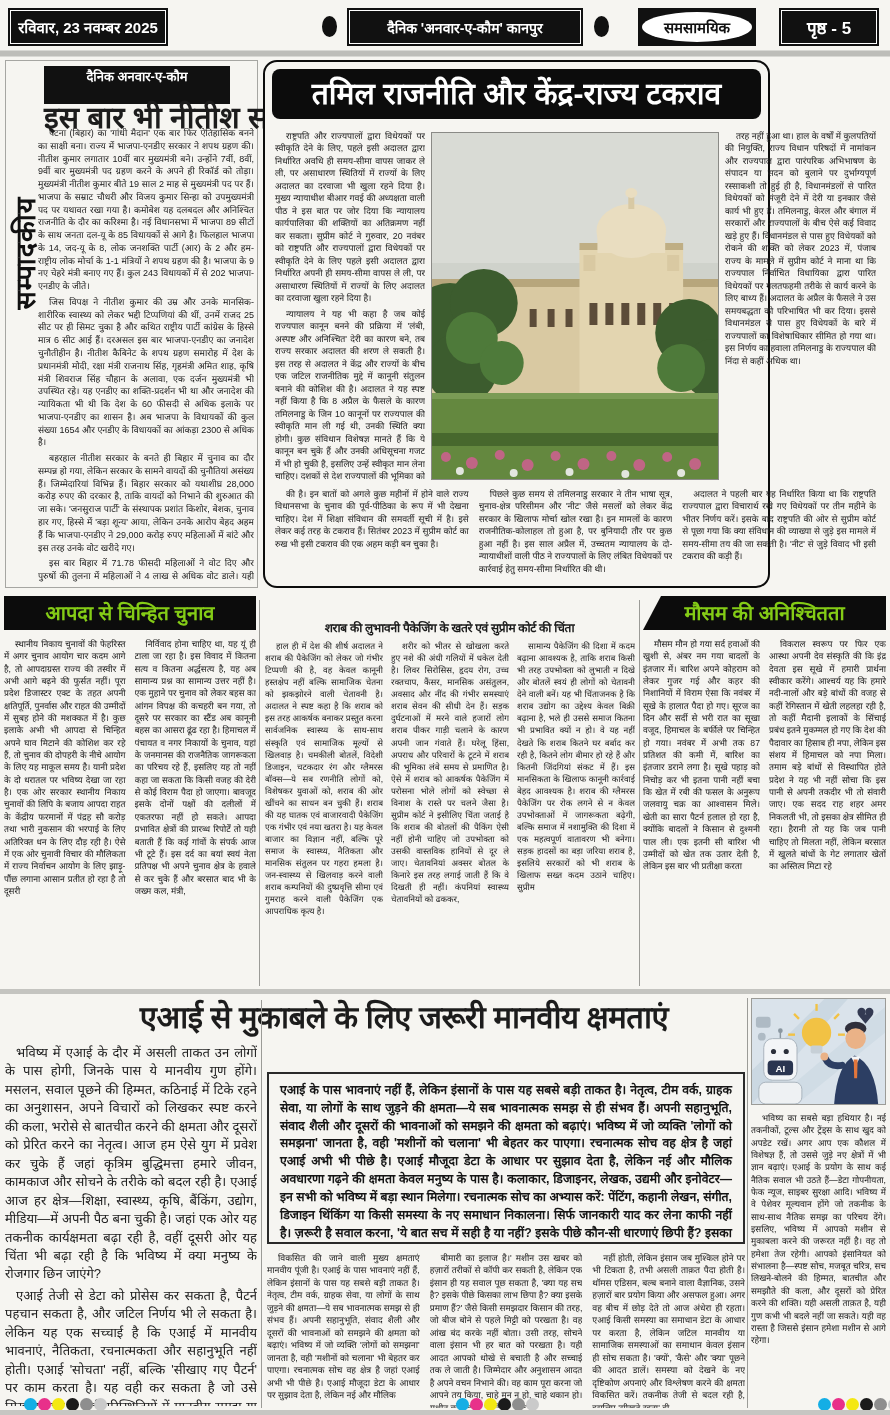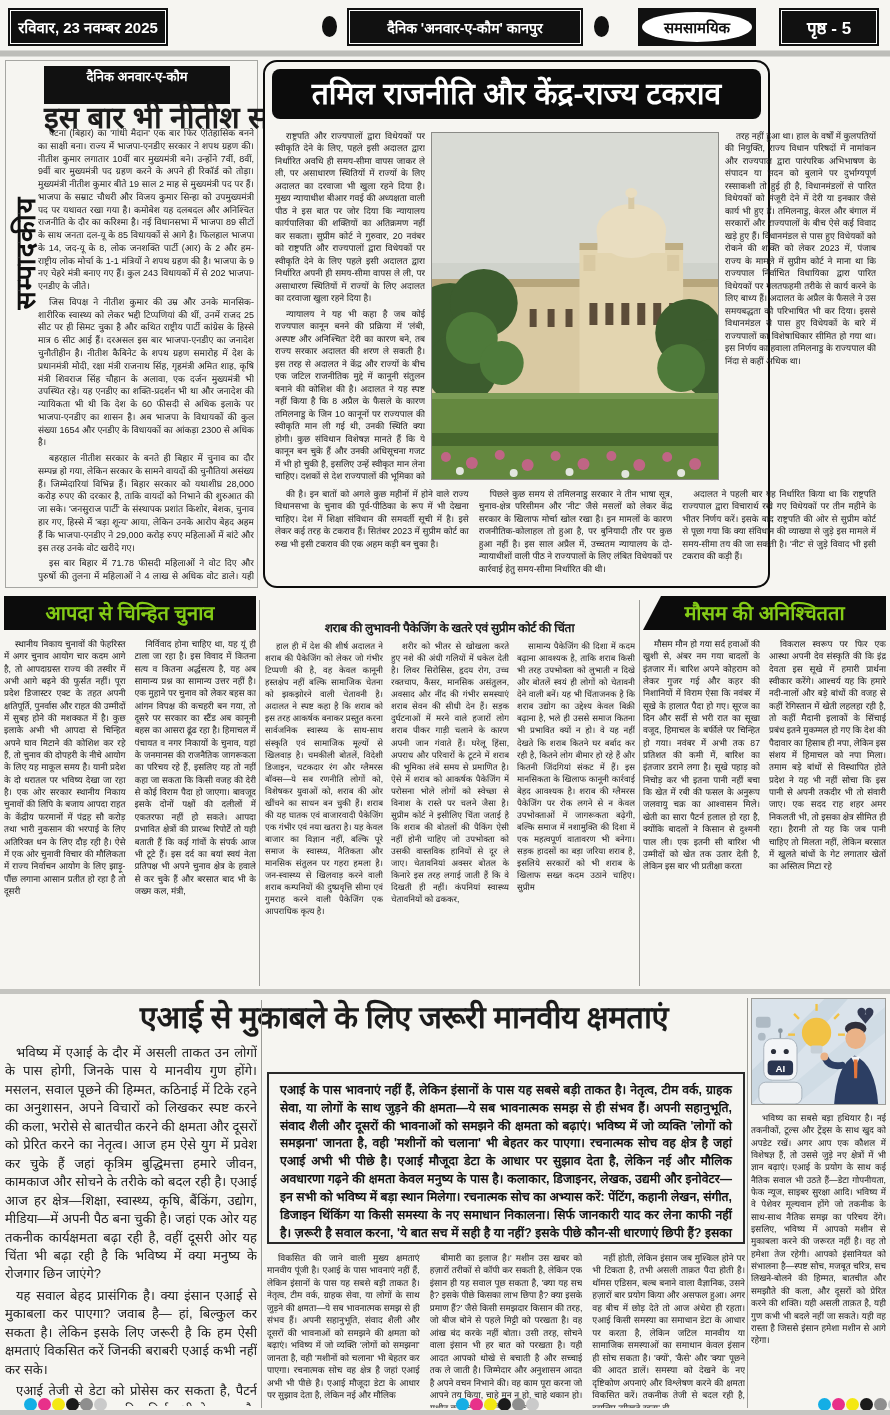--- a/index.html
+++ b/index.html
@@ -246,21 +246,20 @@
         </div>
     </div>
   </section>
 
   <div class="midband"></div>
 
   <section>
     <h1 class="ai-head">एआई से मुकाबले के लिए जरूरी मानवीय क्षमताएं</h1>
     <div class="ai-left col">
       <p>भविष्य में एआई के दौर में असली ताकत उन लोगों के पास होगी, जिनके पास ये मानवीय गुण होंगे। मसलन, सवाल पूछने की हिम्मत, कठिनाई में टिके रहने का अनुशासन, अपने विचारों को लिखकर स्पष्ट करने की कला, भरोसे से बातचीत करने की क्षमता और दूसरों को प्रेरित करने का नेतृत्व। आज हम ऐसे युग में प्रवेश कर चुके हैं जहां कृत्रिम बुद्धिमत्ता हमारे जीवन, कामकाज और सोचने के तरीके को बदल रही है। एआई आज हर क्षेत्र—शिक्षा, स्वास्थ्य, कृषि, बैंकिंग, उद्योग, मीडिया—में अपनी पैठ बना चुकी है। जहां एक ओर यह तकनीक कार्यक्षमता बढ़ा रही है, वहीं दूसरी ओर यह चिंता भी बढ़ा रही है कि भविष्य में क्या मनुष्य के रोजगार छिन जाएंगे?</p>
-      <p>यह सवाल बेहद प्रासंगिक है। क्या इंसान एआई से मुकाबला कर पाएगा? जवाब है— हां, बिल्कुल कर सकता है। लेकिन इसके लिए जरूरी है कि हम ऐसी क्षमताएं विकसित करें जिनकी बराबरी एआई कभी नहीं कर सके।</p>
       <p>एआई तेजी से डेटा को प्रोसेस कर सकता है, पैटर्न पहचान सकता है, और जटिल निर्णय भी ले सकता है। लेकिन यह एक सच्चाई है कि एआई में मानवीय भावनाएं, नैतिकता, रचनात्मकता और सहानुभूति नहीं होती। एआई 'सोचता' नहीं, बल्कि 'सीखाए गए पैटर्न' पर काम करता है। यह वही कर सकता है जो उसे सिखाया गया है; नई परिस्थितियों में मानवीय समझ या संवेदनशीलता नहीं दिखा सकता। इसलिए, भविष्य उन्हीं लोगों का होगा जो अपनी मानवीय क्षमताओं को निखारेंगे और तकनीक को अपना सहयोगी बनाएंगे, प्रतिस्पर्धी नहीं। एआई से आगे रहने के लिए</p>
     </div>
     <div class="ai-intro">एआई के पास भावनाएं नहीं हैं, लेकिन इंसानों के पास यह सबसे बड़ी ताकत है। नेतृत्व, टीम वर्क, ग्राहक सेवा, या लोगों के साथ जुड़ने की क्षमता—ये सब भावनात्मक समझ से ही संभव हैं। अपनी सहानुभूति, संवाद शैली और दूसरों की भावनाओं को समझने की क्षमता को बढ़ाएं। भविष्य में जो व्यक्ति 'लोगों को समझना' जानता है, वही 'मशीनों को चलाना' भी बेहतर कर पाएगा। रचनात्मक सोच वह क्षेत्र है जहां एआई अभी भी पीछे है। एआई मौजूदा डेटा के आधार पर सुझाव देता है, लेकिन नई और मौलिक अवधारणा गढ़ने की क्षमता केवल मनुष्य के पास है। कलाकार, डिजाइनर, लेखक, उद्यमी और इनोवेटर—इन सभी को भविष्य में बड़ा स्थान मिलेगा। रचनात्मक सोच का अभ्यास करें: पेंटिंग, कहानी लेखन, संगीत, डिजाइन थिंकिंग या किसी समस्या के नए समाधान निकालना। सिर्फ जानकारी याद कर लेना काफी नहीं है। ज़रूरी है सवाल करना, 'ये बात सच में सही है या नहीं? इसके पीछे कौन-सी धारणाएं छिपी हैं? इसका दूसरा पहलू क्या है?' मशीन आपको बहुत जवाब दे सकती है, लेकिन सही को चुनना और गहराई से समझना इंसान ही कर सकता है। आपके सामने कोई अख़बार की ख़बर आती है कि 'यह दवा हर बीमारी का इलाज है।' मशीन उस खबर को हज़ारों तरीकों से कॉपी कर सकती है, लेकिन एक इंसान ही यह सवाल पूछ सकता है, 'क्या यह सच है? इसके पीछे किसका लाभ छिपा है? क्या इसके प्रमाण हैं?' जैसे किसी समझदार किसान की तरह, जो बीज बोने से पहले मिट्टी को परखता है।</div>
     <div class="ai-illu">
       <svg viewBox="0 0 136 106" preserveAspectRatio="none">
         <rect width="136" height="106" fill="#dae3eb"></rect>
         <polygon points="0,72 74,0 98,0 0,106" fill="#cbd8e2"></polygon>
         <polygon points="136,8 136,34 46,106 18,106" fill="#cbd8e2" opacity="0.65"></polygon>
         <g stroke="#f2c244" stroke-width="2.4">
           <line x1="66" y1="12" x2="66" y2="5"></line>

